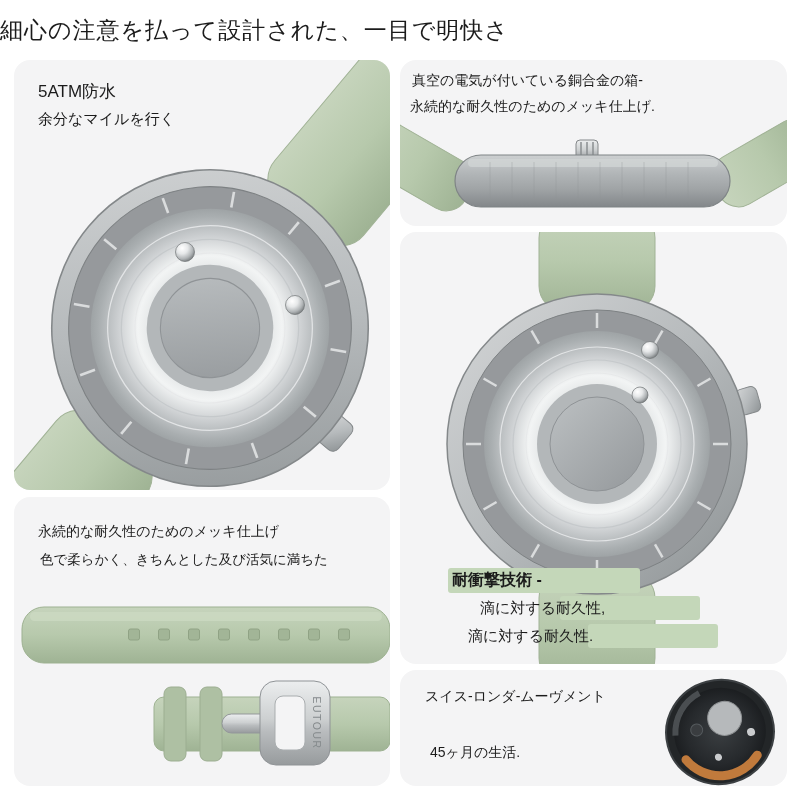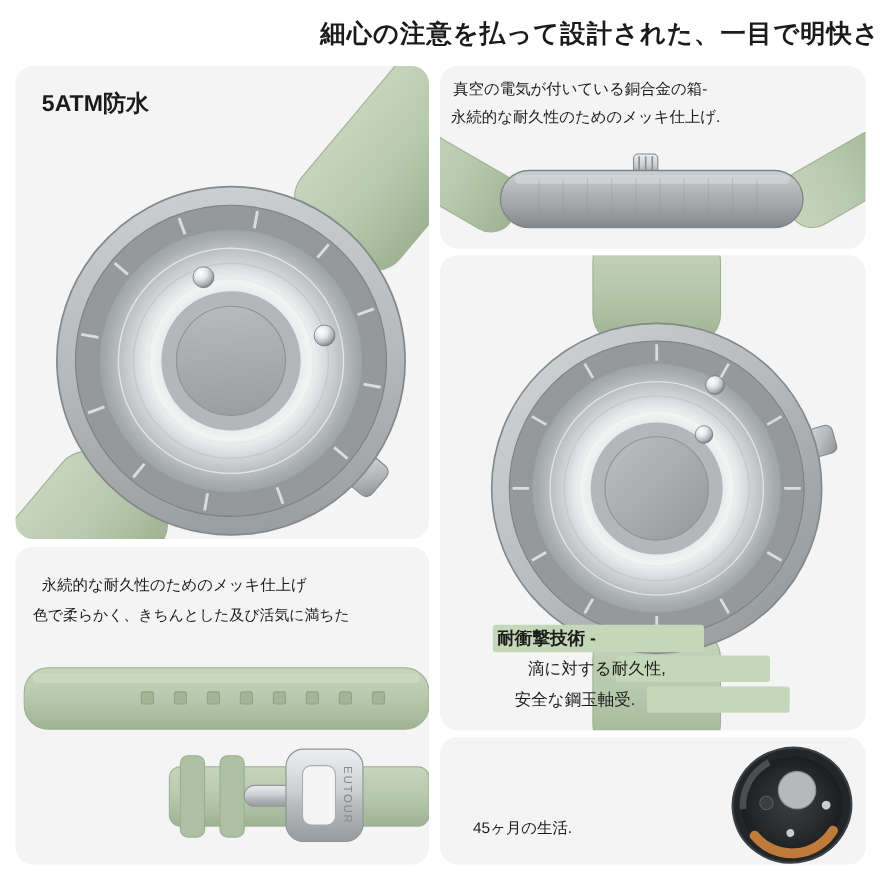--- a/index.html
+++ b/index.html
@@ -4,36 +4,36 @@
 <style>
   html,body { margin:0; padding:0; }
   body {
     width:800px; height:800px; background:#ffffff;
     font-family:"Liberation Sans","DejaVu Sans",sans-serif;
     color:#1b1b1b; overflow:hidden;
   }
   .stage { position:relative; width:800px; height:800px; background:#fff; }
   .title {
     position:absolute; top:15px; left:0; width:100%;
-    text-align:right; font-size:23px; font-weight:700; letter-spacing:1px;
+    text-align:left; font-size:23px; font-weight:400; letter-spacing:1px;
   }
   .panel {
     position:absolute; background:#f4f4f5; border-radius:16px; overflow:hidden;
   }
   #panel-waterproof { left:14px;  top:60px;  width:376px; height:430px; }
   #panel-strap      { left:14px;  top:497px; width:376px; height:289px; }
   #panel-case       { left:400px; top:60px;  width:387px; height:166px; }
   #panel-front      { left:400px; top:232px; width:387px; height:432px;text-align:right; }
   #panel-movement   { left:400px; top:670px; width:387px; height:116px; }
   .ill { position:absolute; left:0; top:0; width:100%; height:100%; z-index:0; }
   .txt { position:absolute; z-index:2; white-space:nowrap; }
-  .h-bold { font-weight:bold; font-size:21px; }
+  .h-bold { font-weight:normal; font-size:17px; }
   .t-15 { font-size:15px; }
   .t-14 { font-size:14px; }
-  .t-13 { font-size:13.5px; }
+  .t-13 { font-size:13.5px;margin-left:10px; }
   .shock-head { font-weight:bold; font-size:16px; }
   .hl-bar {
     position:absolute; z-index:1; background:#c4d7b9; border-radius:3px;
   }
 </style>
 </head>
 <body>
 
 <div class="stage">
 
@@ -124,20 +124,21 @@
       <g transform="translate(196,268) rotate(40)">
         <rect x="-58" y="-355" width="116" height="215" rx="30" fill="url(#strapGradV)" stroke="#a0b295" stroke-width="1"></rect>
         <rect x="-58" y="140" width="116" height="215" rx="30" fill="url(#strapGradV)" stroke="#a0b295" stroke-width="1"></rect>
         <rect x="150" y="-17" width="26" height="34" rx="7" fill="url(#caseGrad)" stroke="#84888a"></rect>
         <use href="#watch-face" transform="scale(1.055)"></use>
       </g>
       <circle cx="171" cy="192" r="9.5" fill="url(#ballGrad)" stroke="#707476" stroke-width="0.7"></circle>
       <circle cx="281" cy="245" r="9.5" fill="url(#ballGrad)" stroke="#707476" stroke-width="0.7"></circle>
     </svg>
     <div class="txt h-bold" style="left:24px;top:20px">5ATM防水</div>
+    <div class="txt t-15" style="left:24px;top:50px">余分なマイルを行く</div>
   </section>
 
   <section class="panel" id="panel-strap">
     <svg class="ill" viewBox="0 0 376 289">
 
       <rect x="8" y="110" width="368" height="56" rx="22" fill="url(#strapGradH)" stroke="#9db191" stroke-width="1"></rect>
       <rect x="16" y="115" width="352" height="9" rx="4.5" fill="#ccdac2" opacity="0.8"></rect>
       <g>
         <rect x="114.5" y="132" width="11" height="11" rx="2" fill="#a2b597" stroke="#90a385"></rect>
         <rect x="144.5" y="132" width="11" height="11" rx="2" fill="#a2b597" stroke="#90a385"></rect>
@@ -205,32 +206,33 @@
         <use href="#watch-face"></use>
       </g>
       <circle cx="250" cy="118" r="8.5" fill="url(#ballGrad)" stroke="#707476" stroke-width="0.7"></circle>
       <circle cx="240" cy="163" r="8" fill="url(#ballGrad)" stroke="#707476" stroke-width="0.7"></circle>
     </svg>
     <div class="hl-bar" style="left:48px;top:336px;width:192px;height:25px"></div>
     <div class="hl-bar" style="left:160px;top:364px;width:140px;height:24px"></div>
     <div class="hl-bar" style="left:188px;top:392px;width:130px;height:24px"></div>
     <div class="txt shock-head" style="left:52px;top:338px">耐衝撃技術 -</div>
     <div class="txt t-15" style="left:80px;top:367px">滴に対する耐久性,</div>
-    <div class="txt t-15" style="left:68px;top:395px">安全な鋼玉軸受.</div>
+    <div class="txt t-15" style="left:68px;top:395px">滴に対する耐久性.</div>
   </section>
 
   <section class="panel" id="panel-movement">
     <svg class="ill" viewBox="0 0 387 116">
       <g transform="translate(320,62) rotate(-15)">
         <ellipse rx="54" ry="52" fill="#232628" stroke="#3c4043" stroke-width="2"></ellipse>
         <ellipse rx="46" ry="44" fill="url(#moveGrad)"></ellipse>
         <path d="M -40 18 A 44 44 0 0 0 30 32" stroke="#c07a3c" stroke-width="9" fill="none" stroke-linecap="round"></path>
         <path d="M -44 -8 A 45 45 0 0 1 -10 -43" stroke="#4a4e51" stroke-width="6" fill="none"></path>
         <circle cx="8" cy="-12" r="17" fill="#b6b9bb" stroke="#8e9193"></circle>
         <circle cx="-22" cy="-8" r="6" fill="#3a3d40" stroke="#555a5d"></circle>
         <circle cx="30" cy="8" r="4" fill="#caccce"></circle>
         <circle cx="-8" cy="24" r="3.5" fill="#caccce"></circle>
       </g>
     </svg>
+    <div class="txt t-14" style="left:25px;top:18px">スイス-ロンダ-ムーヴメント</div>
     <div class="txt t-14" style="left:30px;top:74px">45ヶ月の生活.</div>
   </section>
 
 </div>
 
 </body></html>

